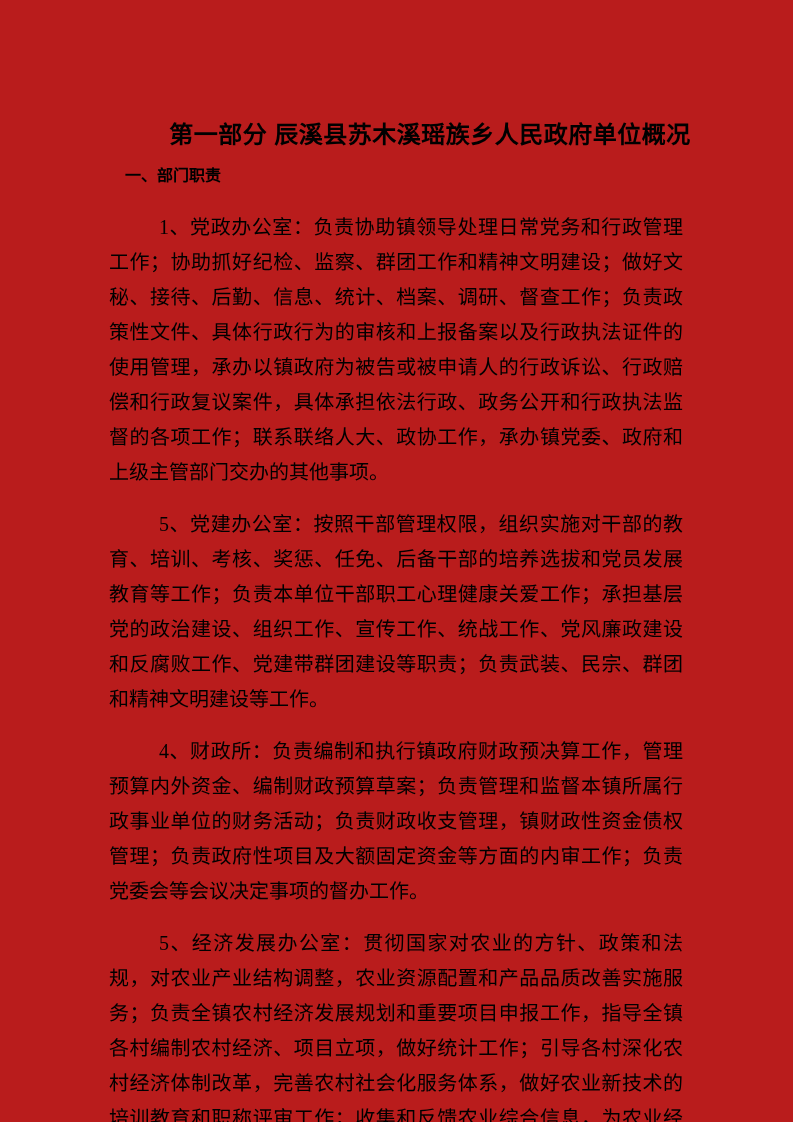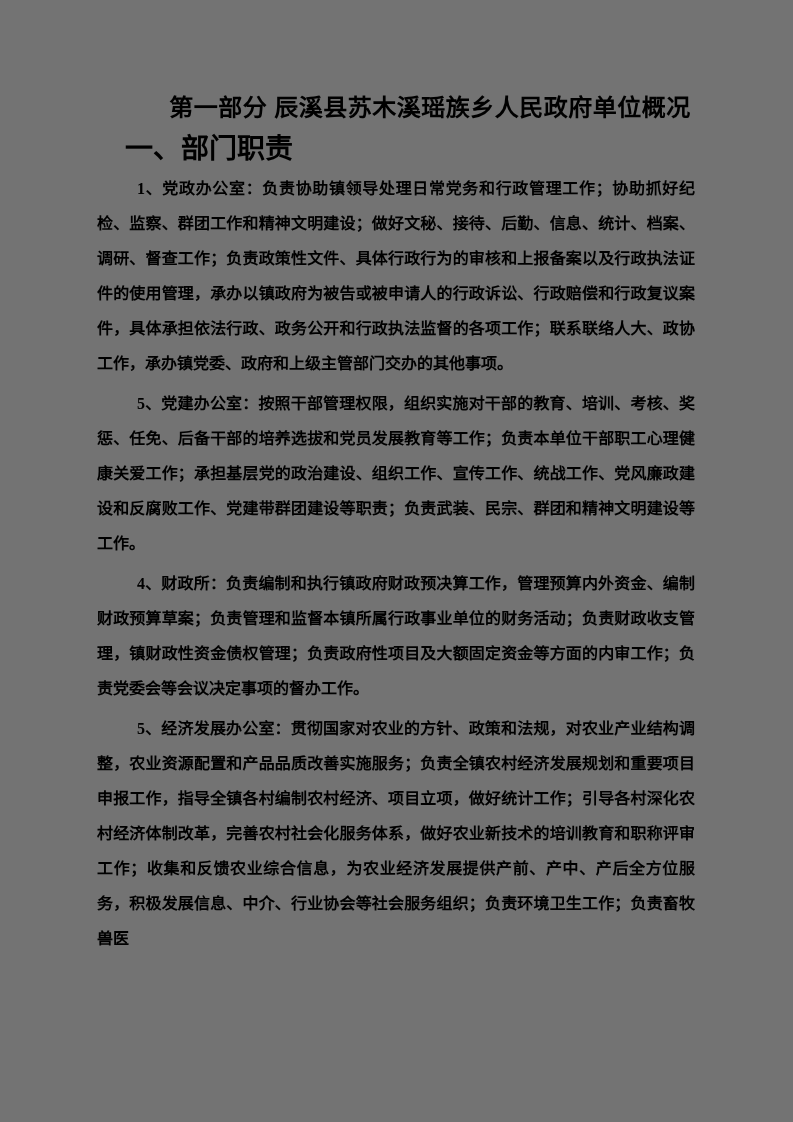--- a/index.html
+++ b/index.html
@@ -5,55 +5,54 @@
   html, body {
     margin: 0;
     padding: 0;
     background: #ffffff;
   }
   .page {
     position: relative;
     width: 793px;
     height: 1122px;
     margin: 0 auto;
-    background: #737373;
+    background: #b91c1c;
     color: #000000;
     overflow: hidden;
     box-sizing: border-box;
-    padding: 90px 93px 0 92px;
+    padding: 117px 93px 0 92px;
   }
   .doc-title {
     margin: 0;
     font-family: "Liberation Sans", "DejaVu Sans", sans-serif;
     font-weight: bold;
     font-size: 24px;
     line-height: 36px;
     text-align: center;
     text-indent: 68px;
     letter-spacing: 0.5px;
     white-space: nowrap;
   }
   .section-heading {
     margin: 5px 0 0 0;
     padding-left: 33px;
     font-family: Liberation Serif, serif;
     font-weight: bold;
-    font-size: 28px;
+    font-size: 16px;
     line-height: 35px;
   }
   .body-paragraph {
-    margin: 5px;
+    margin: 17px;
     font-family: "Liberation Serif", "DejaVu Serif", serif;
-    font-size: 16px;
+    font-size: 20px;
     line-height: 35px;
     text-align: justify;
     text-justify: inter-character;
     text-indent: 2.5em;
     word-break: break-all;
-    font-weight: bold;
   }
 </style>
 </head>
 <body>
 
 <div class="page">
   <h1 class="doc-title">第一部分 辰溪县苏木溪瑶族乡人民政府单位概况</h1>
 
   <h2 class="section-heading">一、部门职责</h2>
 

